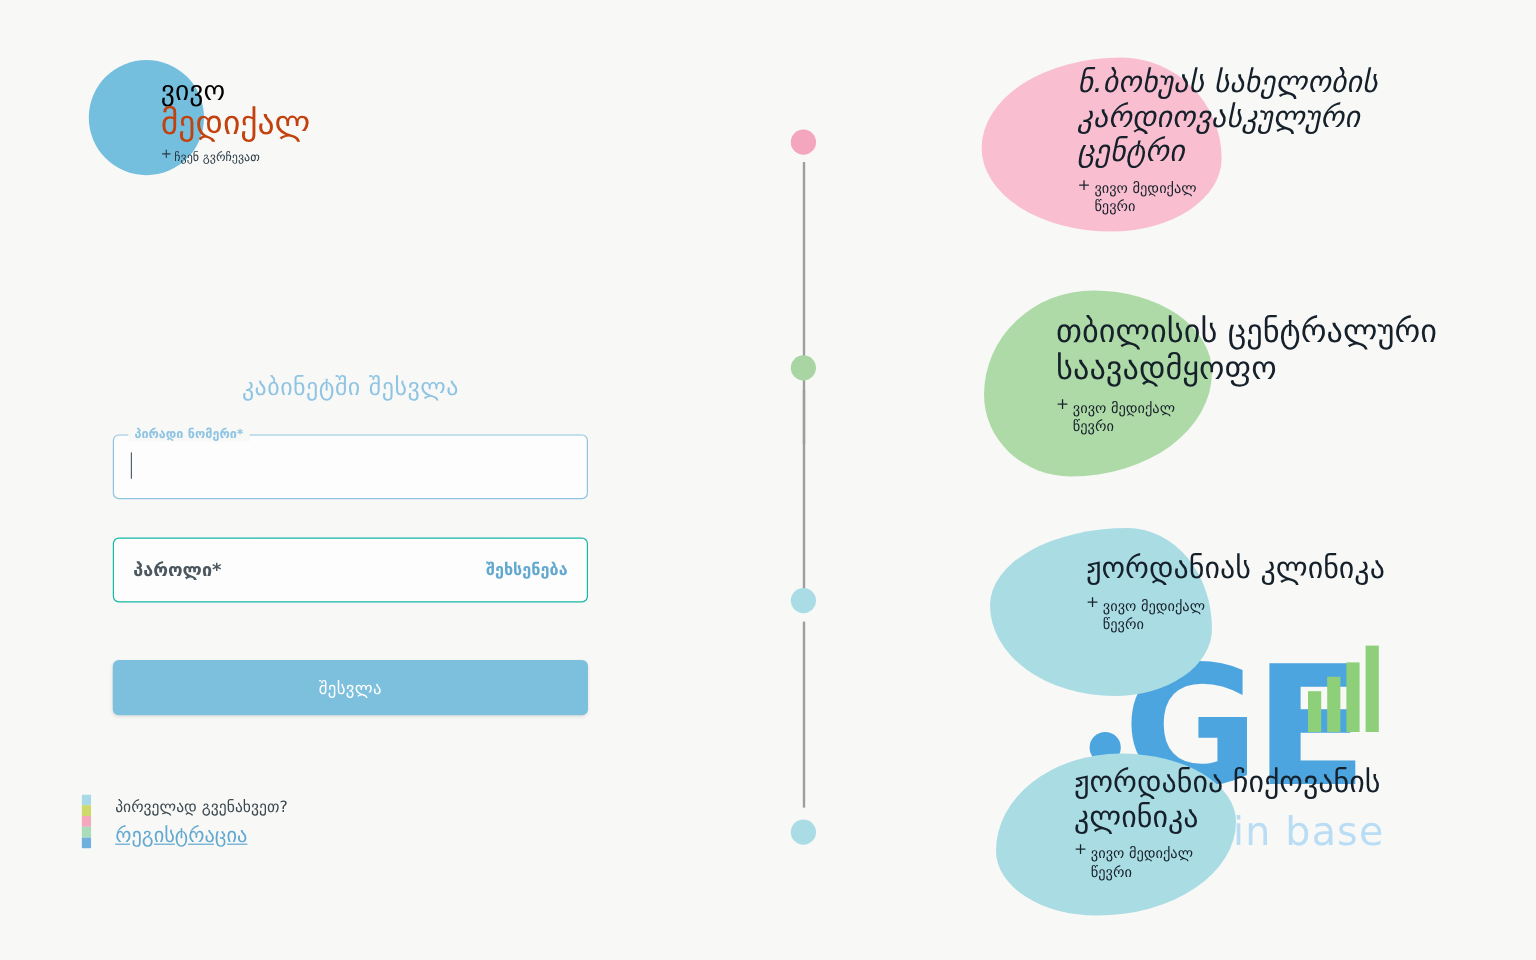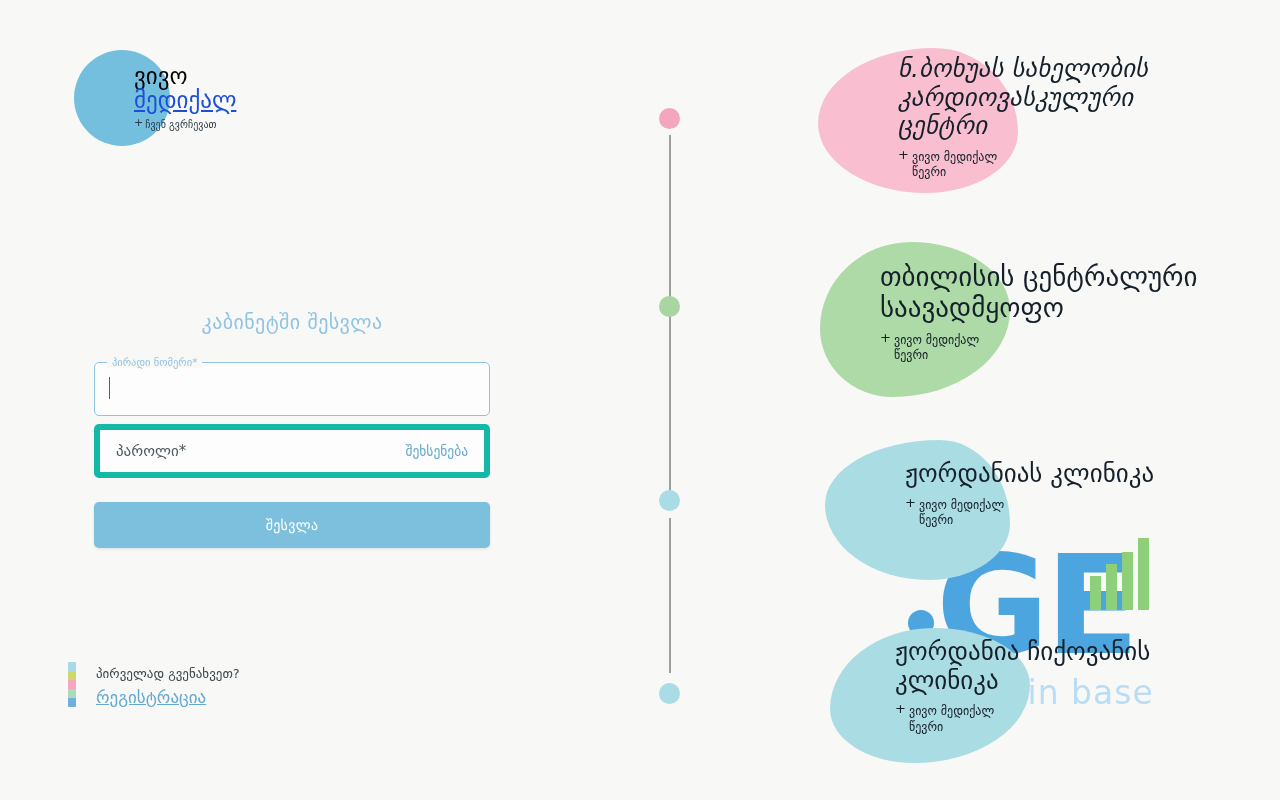--- a/index.html
+++ b/index.html
@@ -104,25 +104,24 @@
     top: 14px;
     width: 180px;
   }
   .logo-line1 {
     font-size: 23px;
     line-height: 1.05;
     color: #000000;
     font-family: "DejaVu Sans", "Liberation Sans", sans-serif;
   }
   .logo-line2 {
-    font-size: 23px;
+    font-size: 28px;
     line-height: 1.05;
-    color: #1d4ed8;
-    font-family: "DejaVu Sans", "Liberation Sans", sans-serif;
-    text-decoration: underline;
+    color: #c2410c;
+    font-family: "DejaVu Sans", "Liberation Sans", sans-serif;
   }
   .logo-tag {
     margin-top: 4px;
     font-size: 10px;
     color: #2a3a44;
     white-space: nowrap;
   }
   .logo-tag .plus { font-size: 11px; vertical-align: 2px; margin-right: 2px; }
 
   
@@ -135,21 +134,22 @@
   .form-title {
     text-align: center;
     font-size: 20px;
     color: #8fc4e2;
     letter-spacing: 0.4px;
     margin-bottom: 28px;
   }
 
   .field {
     position: relative;
-    margin-bottom: 8px;
+    margin-bottom: 32px;
+    font-weight: bold;
   }
   .field-outlined {
     height: 54px;
     border: 1px solid #8fc4e2;
     border-radius: 5px;
     background: #fdfdfd;
     position: relative;
   }
   .field-legend {
     position: absolute;
@@ -165,21 +165,21 @@
     position: absolute;
     left: 14px;
     top: 14px;
     width: 1px;
     height: 22px;
     background: #55626b;
   }
 
   .field-plain {
     height: 54px;
-    border: 6px solid #14b8a6;
+    border: 1px solid #14b8a6;
     border-radius: 5px;
     background: #fdfdfd;
     display: flex;
     align-items: center;
     padding: 0 16px;
     justify-content: space-between;
   }
   .field-placeholder {
     font-size: 15px;
     color: #4c585f;

